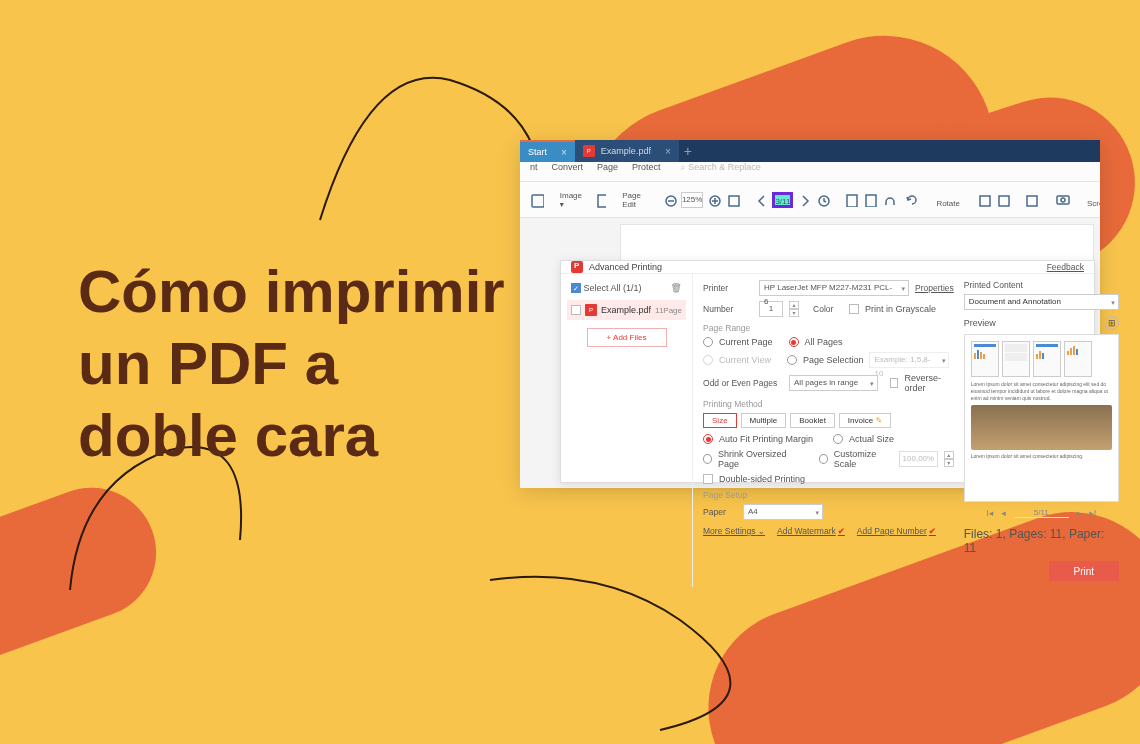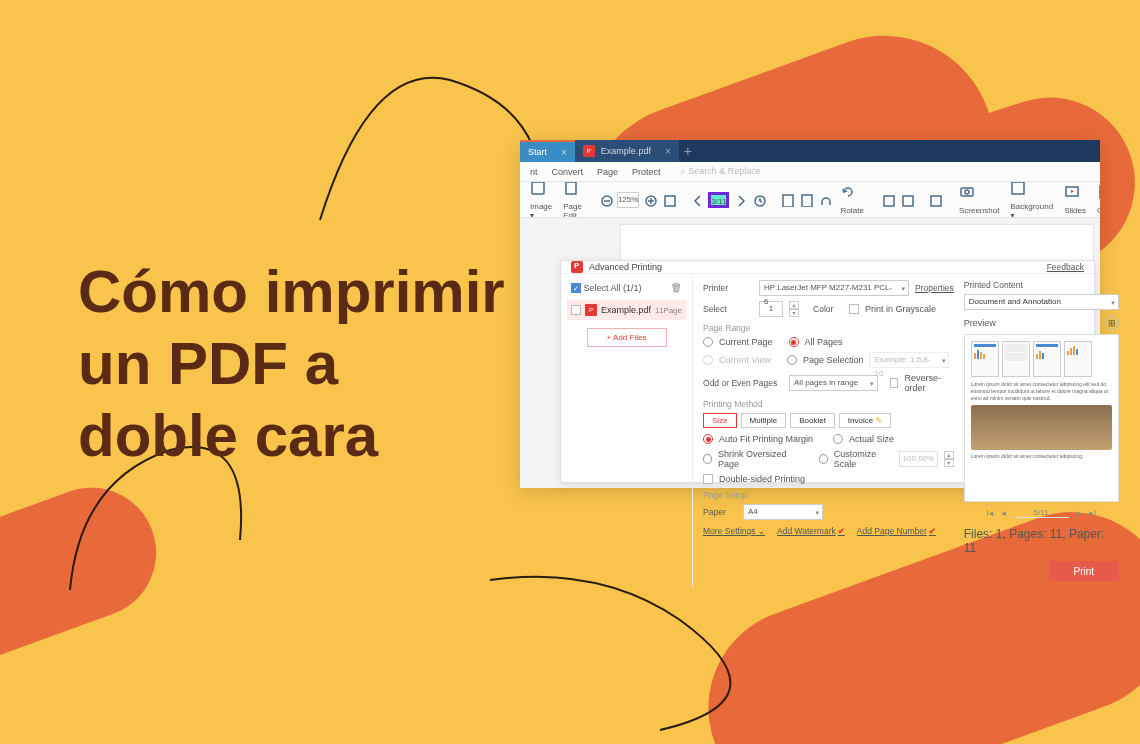--- a/index.html
+++ b/index.html
@@ -11,27 +11,27 @@
 .b4{width:380px;height:170px;top:130px;right:0px;transform:rotate(-18deg);border-radius:90px}
 .scribble{position:absolute;pointer-events:none}
 .title{position:absolute;left:78px;top:256px;font-size:60px;font-weight:800;line-height:1.2;color:#5a2a14;max-width:430px}
 .app{position:absolute;left:520px;top:140px;width:580px;height:348px;background:#f4f4f4;box-shadow:0 4px 20px rgba(0,0,0,.15);font-size:9px;color:#333}
 .titlebar{height:22px;background:#1e3a5f;display:flex;align-items:center}
 .tab{height:22px;display:flex;align-items:center;padding:0 8px;color:#d0d8e0;gap:6px}
 .tab.start{background:#3a8dc4;color:#fff;border-top:2px solid #e86a3a}
 .tab.file{background:#2a4e78}
 .tab-close{font-size:10px;opacity:.7;margin-left:8px;cursor:pointer}
 .tab-add{width:18px;text-align:center;color:#8ca0b5;font-size:14px;cursor:pointer}
-.menubar{height:20px;background:#fcfcfc;display:flex;align-items:center;gap:14px;padding:0 10px;border-bottom:1px solid #e4e4e4;color:#555}
+.menubar{height:20px;background:#fcfcfc;display:flex;gap:14px;padding:0 10px;border-bottom:1px solid #e4e4e4;color:#555}
 .menubar span{cursor:pointer}
 .search{color:#bbb;margin-left:6px}
 .toolbar{height:36px;background:#fcfcfc;display:flex;align-items:center;padding:0 6px;gap:3px;border-bottom:1px solid #e4e4e4;color:#555;overflow:hidden}
 .tb-ico{width:18px;height:18px;display:flex;align-items:center;justify-content:center;border:1px solid transparent;border-radius:2px;cursor:pointer}
 .tb-ico svg{width:14px;height:14px;stroke:#4a6a8a;fill:none;stroke-width:1.5}
-.tb-lbl{display:flex;flex-direction:column;align-items:flex-start;gap:6px;padding:0 4px;cursor:pointer;font-size:8px;color:#555}
+.tb-lbl{display:flex;flex-direction:row;align-items:flex-end;gap:16px;padding:0 4px;cursor:pointer;font-size:8px;color:#555}
 .tb-lbl svg{width:16px;height:16px;stroke:#4a6a8a;fill:none;stroke-width:1.5}
 .tb-sep{width:1px;height:26px;background:#ddd;margin:0 3px}
 .zoom-box{width:38px;height:16px;border:1px solid #ccc;background:#fff;font-size:8px;text-align:center;line-height:14px}
 .pgnum{width:34px;height:16px;border:3px solid #6d28d9;background:#5eead4;font-size:8px;text-align:center;line-height:14px}
 .doc-area{height:40px;background:#fff;border:1px solid #e4e4e4;margin:6px 6px 0 100px}
 .dlg{position:absolute;left:40px;top:120px;right:5px;bottom:5px;background:#fff;border:1px solid #ddd;box-shadow:0 2px 10px rgba(0,0,0,.1);display:flex;flex-direction:column}
 .dlg-hdr{height:22px;display:flex;align-items:center;padding:0 10px;border-bottom:1px solid #eee;justify-content:space-between;color:#444}
 .dlg-hdr-l{display:flex;align-items:center;gap:6px}
 .dlg-logo{width:12px;height:12px;background:#e53935;border-radius:2px;position:relative}
 .dlg-logo::after{content:"P";color:#fff;font-size:8px;font-weight:700;position:absolute;left:3px;top:0}
@@ -271,21 +271,21 @@
       </div>
 
       <div class="dlg-main">
         <div class="dlg-opts">
           <div class="row">
             <span class="lbl">Printer</span>
             <div class="sel" style="width:150px">HP LaserJet MFP M227-M231 PCL-6</div>
             <span class="link">Properties</span>
           </div>
           <div class="row">
-            <span class="lbl">Select</span>
+            <span class="lbl">Number</span>
             <div class="num-inp">1</div>
             <div class="spin">
                 <span>▴</span>
                 <span>▾</span>
               </div>
             <span class="lbl" style="min-width:30px;margin-left:8px">Color</span>
             <span class="chk"></span>
             <span>Print in Grayscale</span>
           </div>
 

